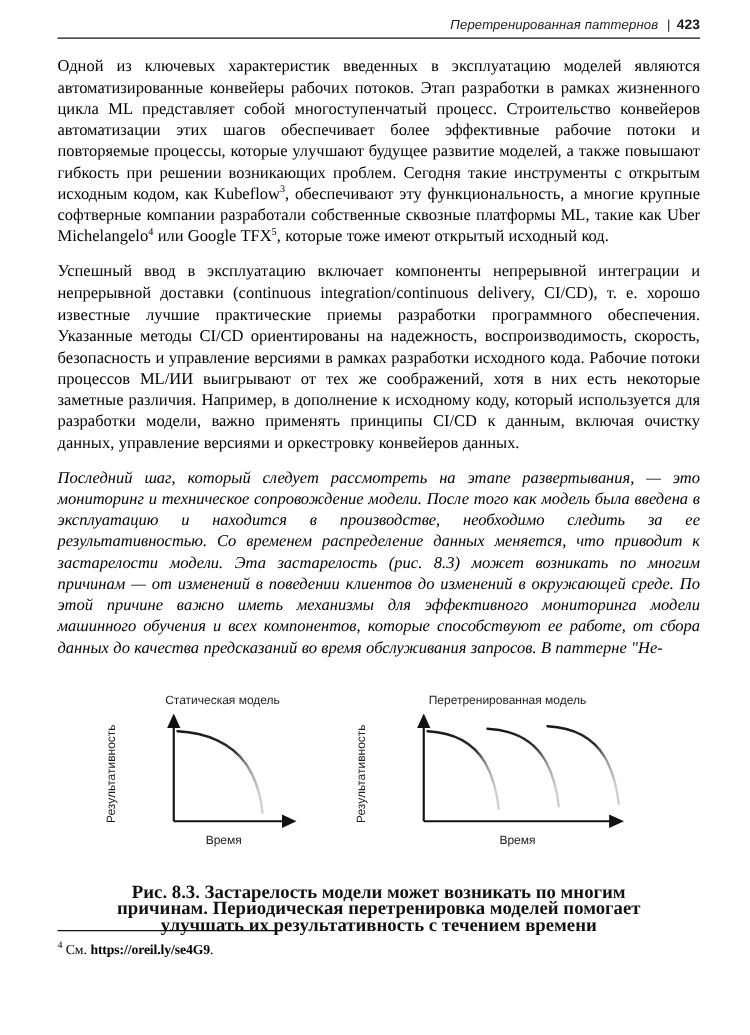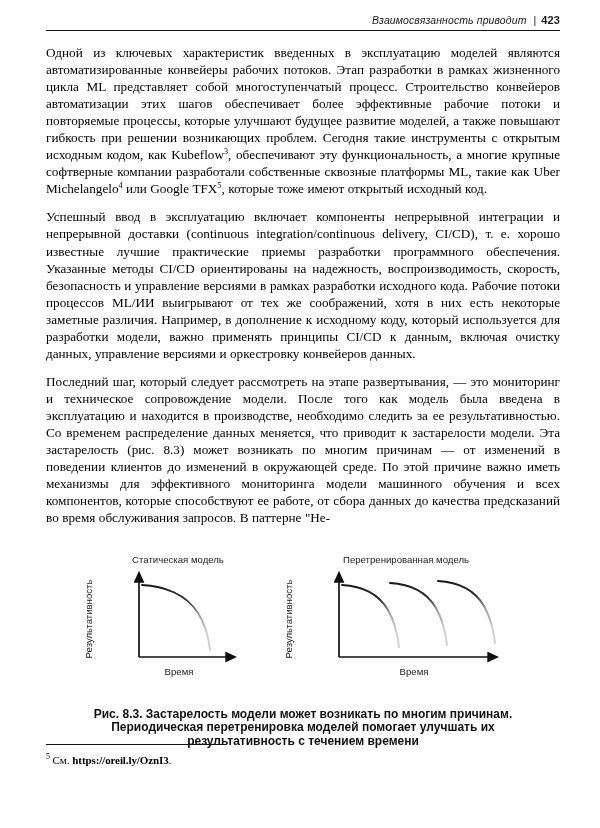--- a/index.html
+++ b/index.html
@@ -67,21 +67,21 @@
   }
   p.para {
     margin: 0 0 11px 0;
     font-size: 13.2px;
     line-height: 17.05px;
     text-align: justify;
     text-justify: inter-word;
     word-spacing: 0.2px;
     hyphens: none;
   }
-  p.para:last-child { margin-bottom: 0; }
+  p.para:last-child { margin-bottom: 0; font-style: italic; }
   sup.fn {
     font-size: 8.2px;
     vertical-align: super;
     line-height: 0;
   }
 
   
   .figure {
     position: absolute;
     left: 46px;
@@ -94,23 +94,23 @@
     height: 152px;
     margin-top: 11px;
   }
   .figure-art svg {
     display: block;
   }
   .figure-caption {
     width: 470px;
     margin: 9px auto 0 auto;
     text-align: center;
-    font-family: Liberation Sans, sans-serif;
+    font-family: Liberation Serif, serif;
     font-weight: bold;
-    font-size: 12px;
+    font-size: 15px;
     line-height: 13.4px;
     color: #111;
   }
 
   
   .fn-rule {
     position: absolute;
     left: 46px;
     top: 744px;
     width: 180px;
@@ -142,21 +142,21 @@
     font-weight: bold;
     letter-spacing: -0.1px;
   }
 </style>
 </head>
 <body>
 
 <div class="page">
 
   <div class="running-head">
-    <span>Взаимосвязанность приводит</span><span class="rh-sep">|</span><span class="rh-page">423</span>
+    <span>Перетренированная паттернов</span><span class="rh-sep">|</span><span class="rh-page">423</span>
   </div>
   <div class="head-rule"></div>
 
   <div class="body-col">
     <p class="para">Одной из ключевых характеристик введенных в эксплуатацию моделей являются автоматизированные конвейеры рабочих потоков. Этап разработки в рамках жизненного цикла ML представляет собой многоступенчатый процесс. Строительство конвейеров автоматизации этих шагов обеспечивает более эффективные рабочие потоки и повторяемые процессы, которые улучшают будущее развитие моделей, а также повышают гибкость при решении возникающих проблем. Сегодня такие инструменты с открытым исходным кодом, как Kubeflow<sup class="fn">3</sup>, обеспечивают эту функциональность, а многие крупные софтверные компании разработали собственные сквозные платформы ML, такие как Uber Michelangelo<sup class="fn">4</sup> или Google TFX<sup class="fn">5</sup>, которые тоже имеют открытый исходный код.</p>
     <p class="para">Успешный ввод в эксплуатацию включает компоненты непрерывной интеграции и непрерывной доставки (continuous integration/continuous delivery, CI/CD), т. е. хорошо известные лучшие практические приемы разработки программного обеспечения. Указанные методы CI/CD ориентированы на надежность, воспроизводимость, скорость, безопасность и управление версиями в рамках разработки исходного кода. Рабочие потоки процессов ML/ИИ выигрывают от тех же соображений, хотя в них есть некоторые заметные различия. Например, в дополнение к исходному коду, который используется для разработки модели, важно применять принципы CI/CD к данным, включая очистку данных, управление версиями и оркестровку конвейеров данных.</p>
     <p class="para">Последний шаг, который следует рассмотреть на этапе развертывания, — это мониторинг и техническое сопровождение модели. После того как модель была введена в эксплуатацию и находится в производстве, необходимо следить за ее результативностью. Со временем распределение данных меняется, что приводит к застарелости модели. Эта застарелость (рис. 8.3) может возникать по многим причинам — от изменений в поведении клиентов до изменений в окружающей среде. По этой причине важно иметь механизмы для эффективного мониторинга модели машинного обучения и всех компонентов, которые способствуют ее работе, от сбора данных до качества предсказаний во время обслуживания запросов. В паттерне "Не-</p>
   </div>
 
   <div class="figure">
@@ -212,18 +212,18 @@
     <div class="figure-caption">
       <span>Рис. 8.3. Застарелость модели может возникать по многим причинам.</span>
       <span>Периодическая перетренировка моделей помогает улучшать их результативность</span>
       <span>с течением времени</span>
     </div>
   </div>
 
   <div class="fn-rule"></div>
   <div class="footnotes">
     <div class="fn-item">
-      <span class="fn-num">5</span><span class="fn-see">См.</span>
-      <span class="fn-url">https://oreil.ly/OznI3</span><span>.</span>
+      <span class="fn-num">4</span><span class="fn-see">См.</span>
+      <span class="fn-url">https://oreil.ly/se4G9</span><span>.</span>
     </div>
   </div>
 
 </div>
 
 </body></html>

